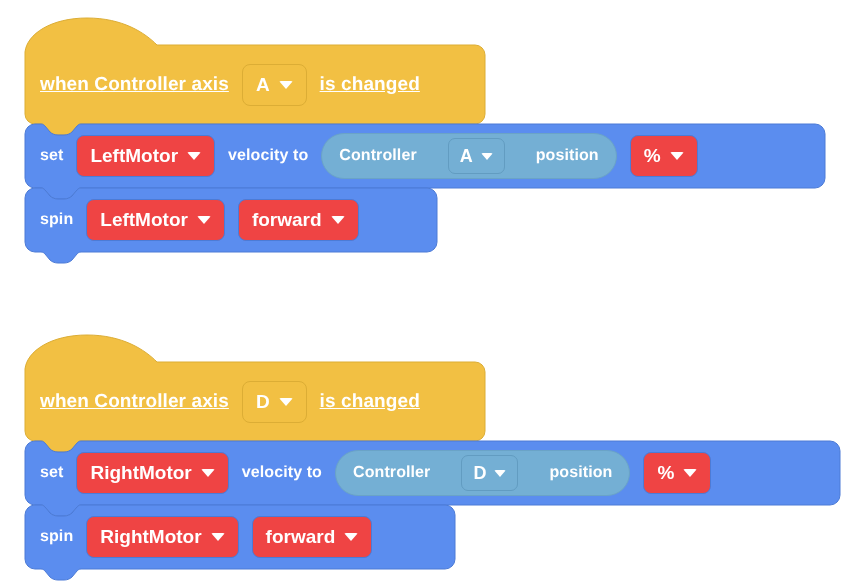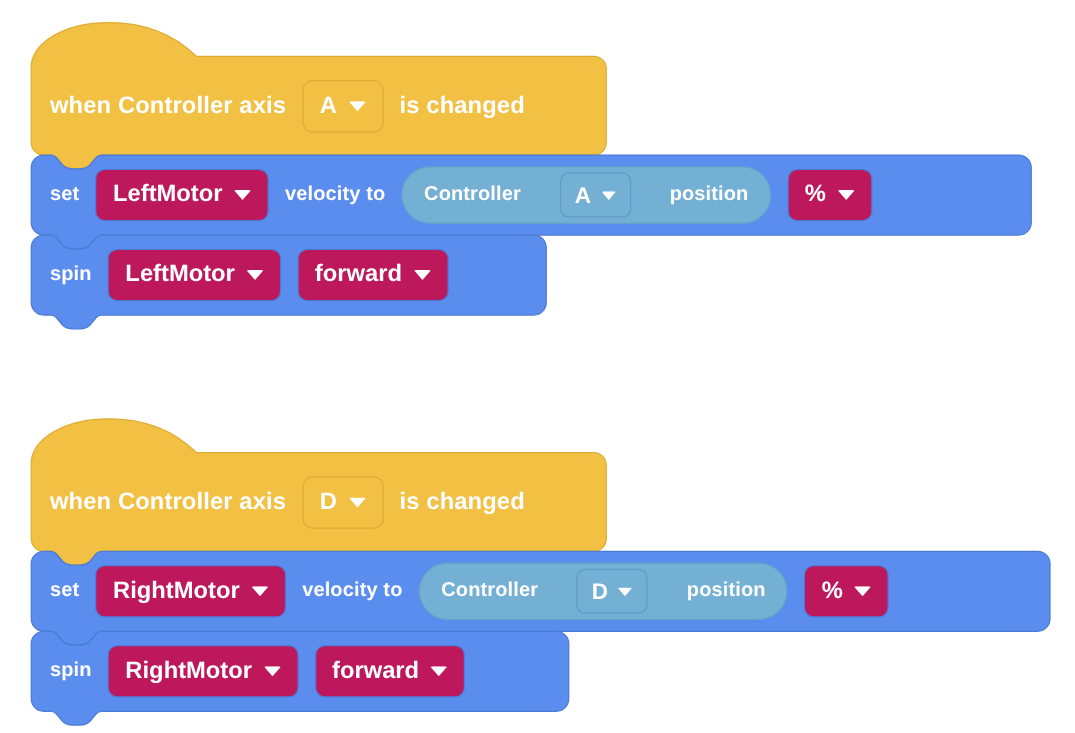--- a/index.html
+++ b/index.html
@@ -48,21 +48,21 @@
 
   
   .lbl {
     color: #ffffff;
     font-size: 16px;
     font-weight: 700;
     letter-spacing: 0.1px;
     white-space: nowrap;
     text-rendering: geometricPrecision;
   }
-  .lbl-hat { font-size: 19px; }
+  .lbl-hat { font-size: 19px; text-decoration: underline; }
 
   
   .field {
     display: inline-flex;
     align-items: center;
     justify-content: center;
     gap: 9px;
     border-radius: 8px;
     border-style: solid;
     border-width: 1.5px;
@@ -80,21 +80,21 @@
     width: 0; height: 0;
     border-left: 7.5px solid transparent;
     border-right: 7.5px solid transparent;
     border-top: 8px solid #ffffff;
     border-radius: 2px;
     flex: 0 0 auto;
   }
 
   
   .field.on-yellow { background: #f2c043; border-color: #dcad35; }
-  .field.on-blue   { background: #be185d; border-color: #4c7bd6; align-items: center; }
+  .field.on-blue   { background: #ef4444; border-color: #4c7bd6; align-items: center; }
   .field.on-teal   { background: #74afd4; border-color: #629cc1; }
 
   
   .reporter {
     position: relative;
     display: inline-flex;
     align-items: center;
     gap: 11px;
     height: 46px;
     padding: 0 17px;

